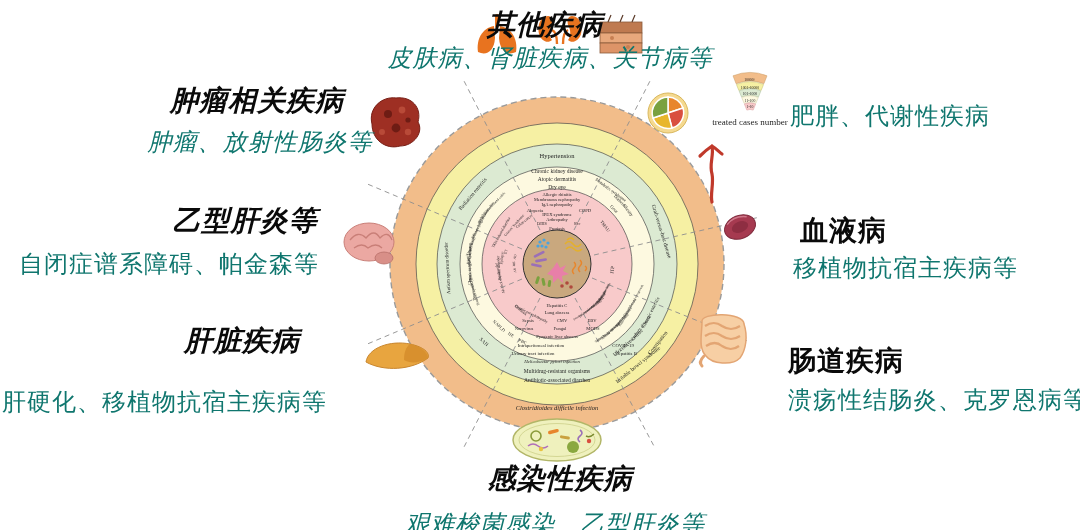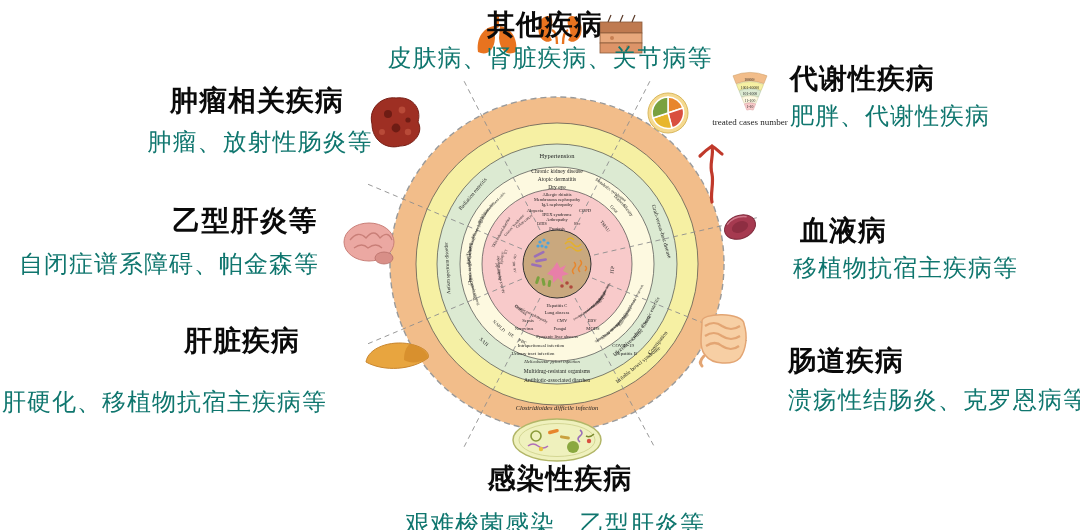--- a/index.html
+++ b/index.html
@@ -3,21 +3,21 @@
 <meta charset="utf-8">
 <style>
   html,body{margin:0;padding:0;background:#ffffff;}
   .stage{position:relative;width:1080px;height:530px;background:#fff;overflow:hidden;
          font-family:"Liberation Sans",sans-serif;}
   .stage svg{position:absolute;left:0;top:0;}
   .cat-title{position:absolute;font-weight:700;font-size:28px;color:#0a0a0a;
              white-space:nowrap;letter-spacing:1px;}
   .cat-sub{position:absolute;font-weight:400;font-size:24px;color:#0f766e;
            white-space:nowrap;letter-spacing:1px;}
-  .cx{transform:translateX(-50%);}
+  .cx{transform:translateX(-50%);font-style:italic;}
   .rt{font-family:"Liberation Serif",serif;fill:#1f1f1f;}
   .it{font-style:italic;}
 </style>
 </head>
 <body>
 
 <div class="stage">
 
 <svg width="1080" height="530" viewBox="0 0 1080 530">
 
@@ -261,21 +261,20 @@
       <circle cx="541" cy="449" r="2.2" fill="#e8c23f"></circle>
           <circle cx="589" cy="441" r="2.2" fill="#d94f3f"></circle>
       <path d="M594 434 q-4 4 -8 2" stroke="#7a8a2f" stroke-width="1.4" fill="none"></path>
     </g>
   </g>
 </svg>
 
 <div class="cat-title cx" style="left:545px;top:6px;">其他疾病</div>
 <div class="cat-sub cx" style="left:550px;top:42px;">皮肤病、肾脏疾病、关节病等</div>
 
-<div class="cat-title" style="left:790px;top:60px;">代谢性疾病</div>
 <div class="cat-sub" style="left:790px;top:100px;">肥胖、代谢性疾病</div>
 
 <div class="cat-title" style="left:800px;top:212px;">血液病</div>
 <div class="cat-sub" style="left:793px;top:252px;">移植物抗宿主疾病等</div>
 
 <div class="cat-title" style="left:788px;top:342px;">肠道疾病</div>
 <div class="cat-sub" style="left:788px;top:384px;">溃疡性结肠炎、克罗恩病等</div>
 
 <div class="cat-title cx" style="left:257px;top:82px;">肿瘤相关疾病</div>
 <div class="cat-sub cx" style="left:218px;top:126px;margin-left:42px;">肿瘤、放射性肠炎等</div>

